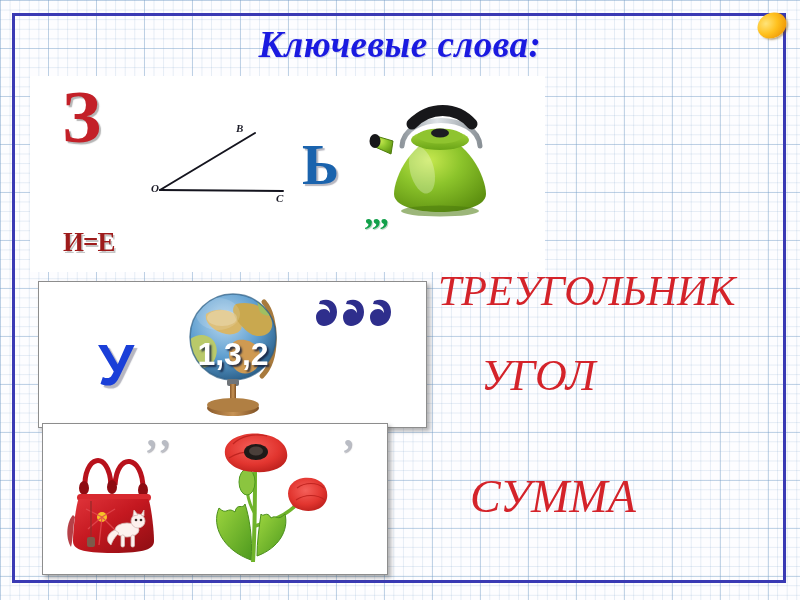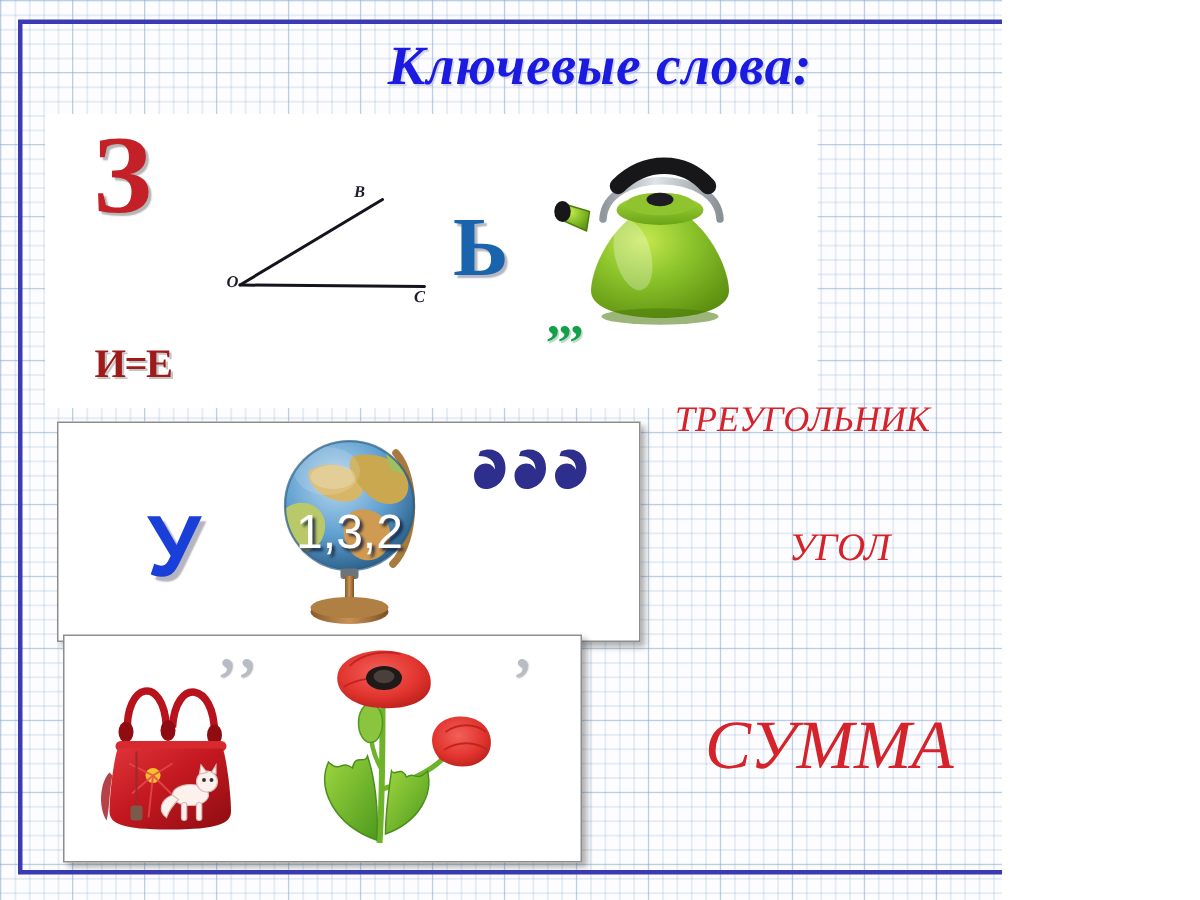--- a/index.html
+++ b/index.html
@@ -6,32 +6,31 @@
     margin: 0;
     padding: 0;
     width: 800px;
     height: 600px;
     overflow: hidden;
     font-family: "Liberation Serif", serif;
   }
 
   #slide {
     position: relative;
-    width: 644px;
+    width: 800px;
     height: 600px;
     background-color: #fdfdff;
     background-image:
       linear-gradient(to right, rgba(120,160,200,0.38) 1px, transparent 1px),
       linear-gradient(to bottom, rgba(120,160,200,0.38) 1px, transparent 1px),
       linear-gradient(to right, rgba(120,160,200,0.18) 1px, transparent 1px),
       linear-gradient(to bottom, rgba(120,160,200,0.18) 1px, transparent 1px);
     background-size: 48px 48px, 48px 48px, 9.6px 9.6px, 9.6px 9.6px;
     background-position: 0 0, 0 0, 0 0, 0 0;
     overflow: hidden;
-    padding-left: 24px;
   }
 
   
   #frame {
     position: absolute;
     left: 12px;
     top: 13px;
     width: 774px;
     height: 570px;
     border: 3px solid #3a3ab4;
@@ -181,21 +180,21 @@
     width: 110px;
     height: 136px;
   }
   #globe-number {
     position: absolute;
     left: 0;
     top: 52px;
     width: 110px;
     text-align: center;
     font-family: "Liberation Sans", sans-serif;
-    font-weight: normal;
+    font-weight: bold;
     font-size: 32px;
     color: #ffffff;
     text-shadow: 2px 2px 2px rgba(20,30,60,0.85);
     pointer-events: none;
   }
 
   #navy-apostrophes {
     position: absolute;
     left: 316px;
     top: 295px;
@@ -243,22 +242,22 @@
 
   
   .answer {
     position: absolute;
     font-family: "Liberation Serif", serif;
     font-style: italic;
     font-weight: normal;
     color: #d4232a;
     white-space: nowrap;
   }
-  #answer-1 { left: 450px; top: 267px; font-size: 24px; }
-  #answer-2 { left: 526px; top: 350px; font-size: 26px; }
+  #answer-1 { left: 438px; top: 267px; font-size: 42px; }
+  #answer-2 { left: 481px; top: 350px; font-size: 44px; }
   #answer-3 { left: 470px; top: 470px; font-size: 46px; }
 </style>
 </head>
 <body>
 
 <div id="slide">
 
   <div id="frame"></div>
 
   <div id="coin"></div>

